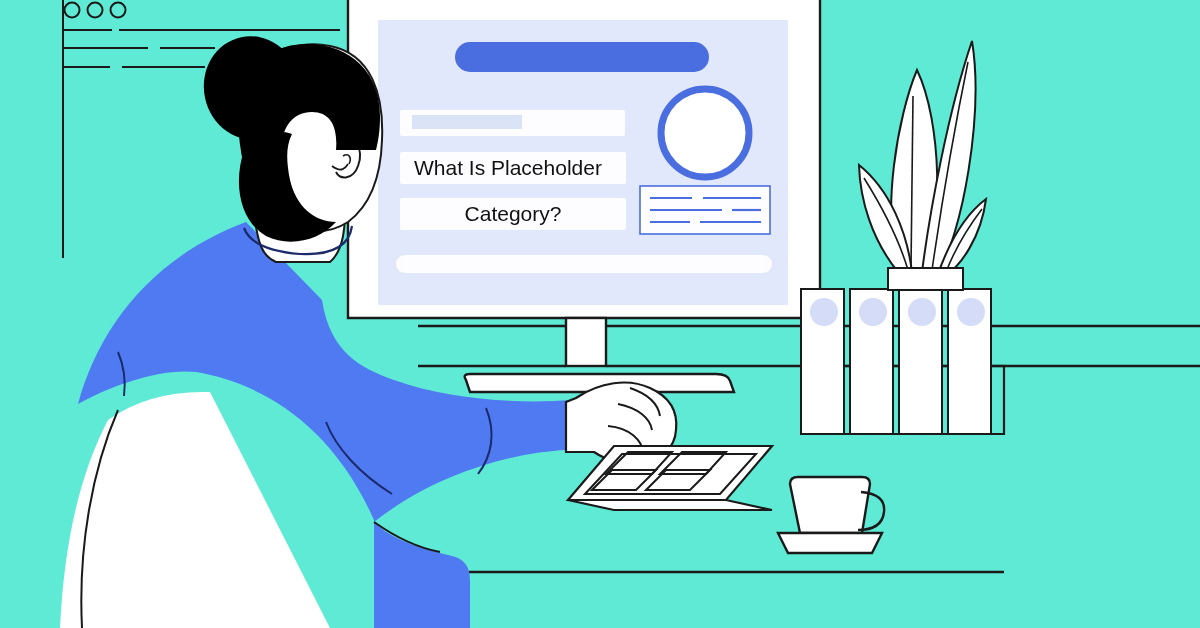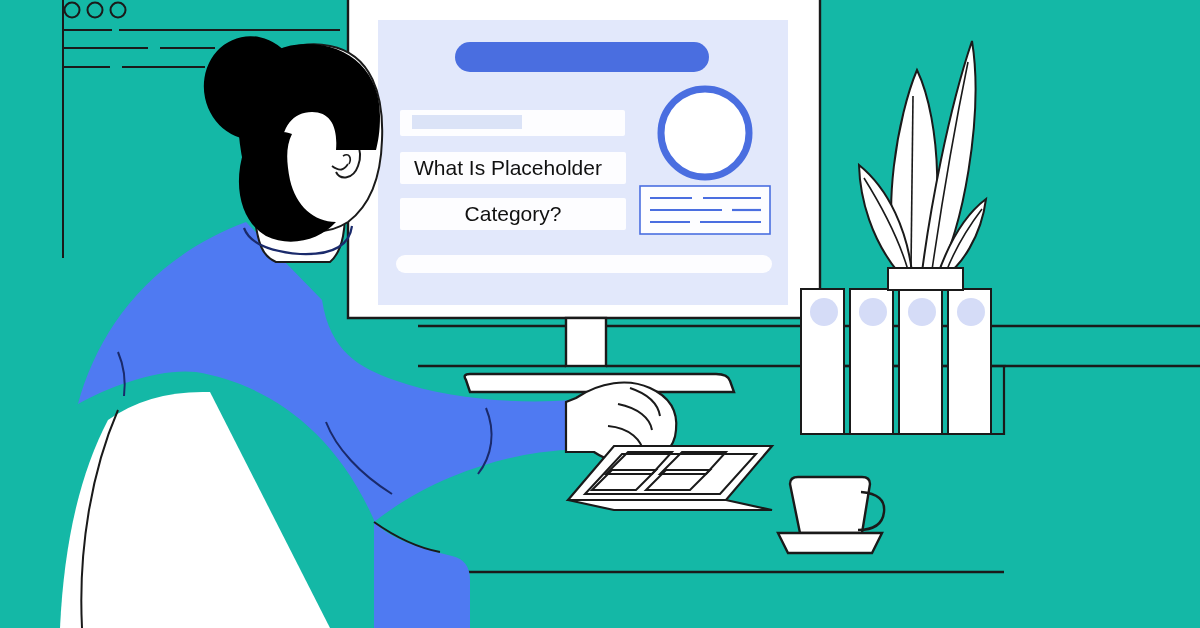--- a/index.html
+++ b/index.html
@@ -7,21 +7,21 @@
     padding: 0;
     background: #ffffff;
   }
   body {
     font-family: "Liberation Sans", sans-serif;
   }
   #scene {
     position: relative;
     width: 1200px;
     height: 628px;
-    background: #14b8a6;
+    background: #5eead4;
     overflow: hidden;
   }
   #scene svg {
     display: block;
     width: 1200px;
     height: 628px;
   }
   .screen-text {
     font-family: "Liberation Sans", sans-serif;
     font-size: 21px;

